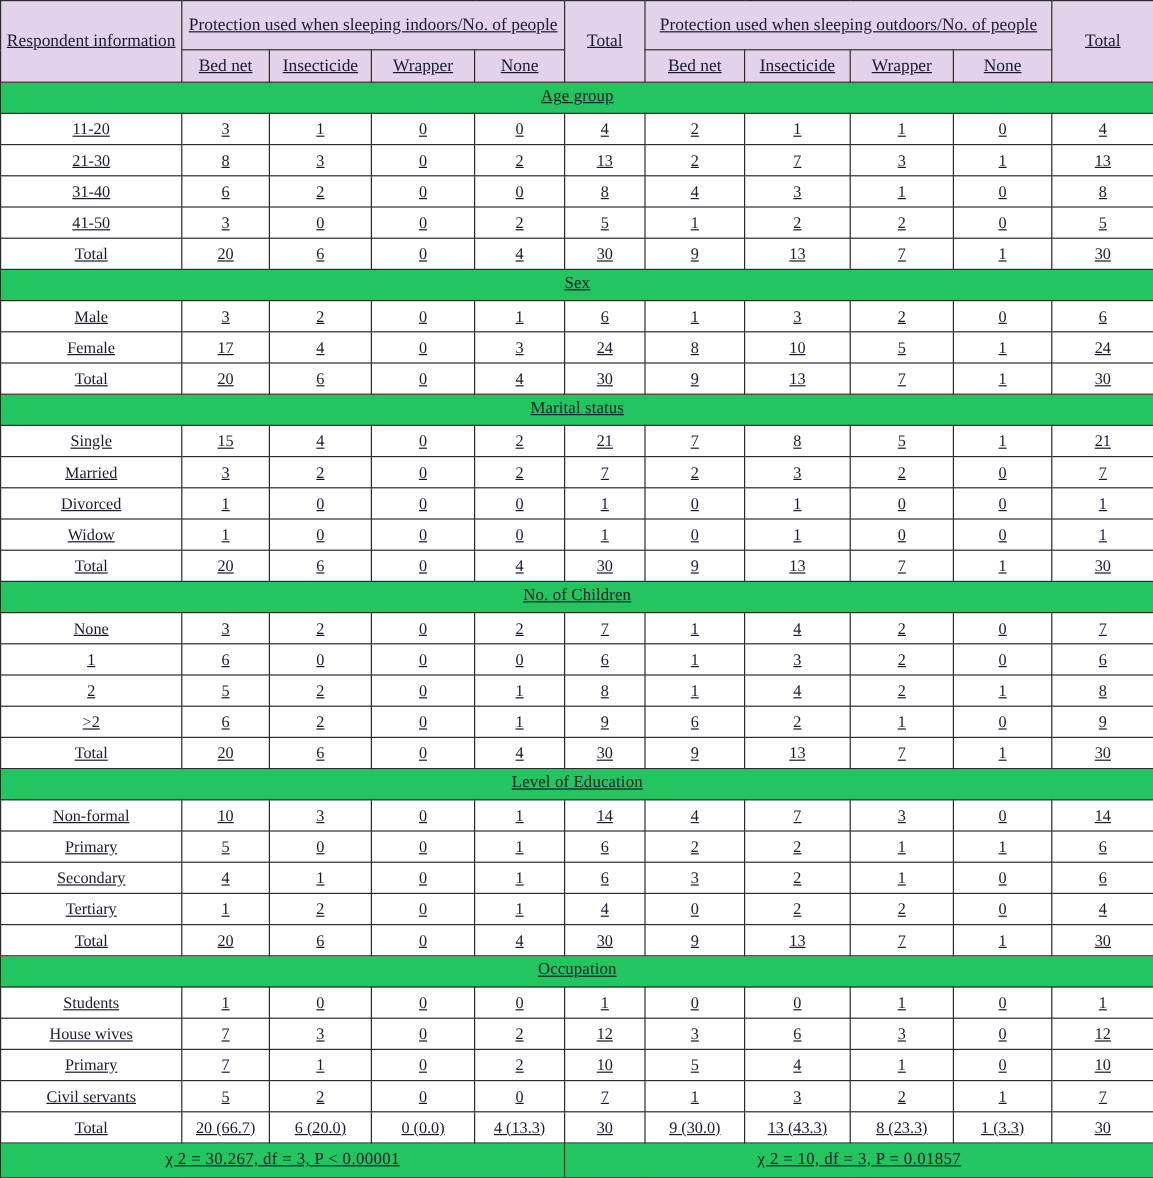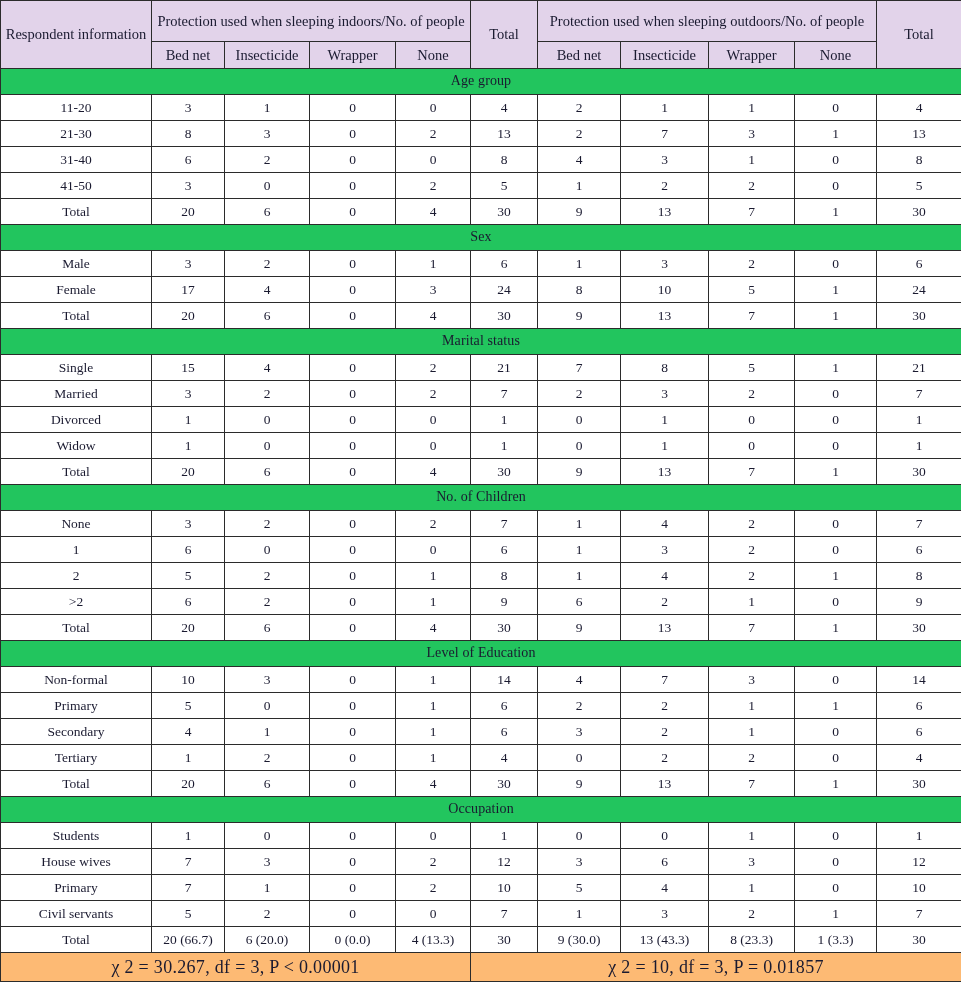--- a/index.html
+++ b/index.html
@@ -12,20 +12,21 @@
     color: #1a1a2e;
     width: 961px;
     height: 982px;
     overflow: hidden;
   }
   #survey-table {
     width: 961px;
     border-collapse: collapse;
     table-layout: fixed;
     font-size: 13.5px;
+    text-decoration: underline;
   }
   #survey-table td, #survey-table th {
     border: 1px solid #2b2b2b;
     text-align: center;
     vertical-align: middle;
     padding: 0;
     font-weight: normal;
     color: #1a1a30;
     line-height: 1.15;
   }
@@ -49,22 +50,22 @@
     height: 25px;
     font-size: 13.5px;
     background: #ffffff;
   }
   .data-row td.label-cell {
     text-align: center;
     margin-top: 28px;
   }
   .footer-row td {
     height: 28px;
-    font-size: 18px;
-    background: #fdba74;
+    font-size: 14px;
+    background: #22c55e;
     letter-spacing: 0.3px;
   }
   
   col.c-label { width: 151px; }
   col.c-d1 { width: 73px; }
   col.c-d2 { width: 85px; }
   col.c-d3 { width: 86px; }
   col.c-d4 { width: 75px; }
   col.c-tot { width: 67px; }
   col.c-e1 { width: 83px; }

